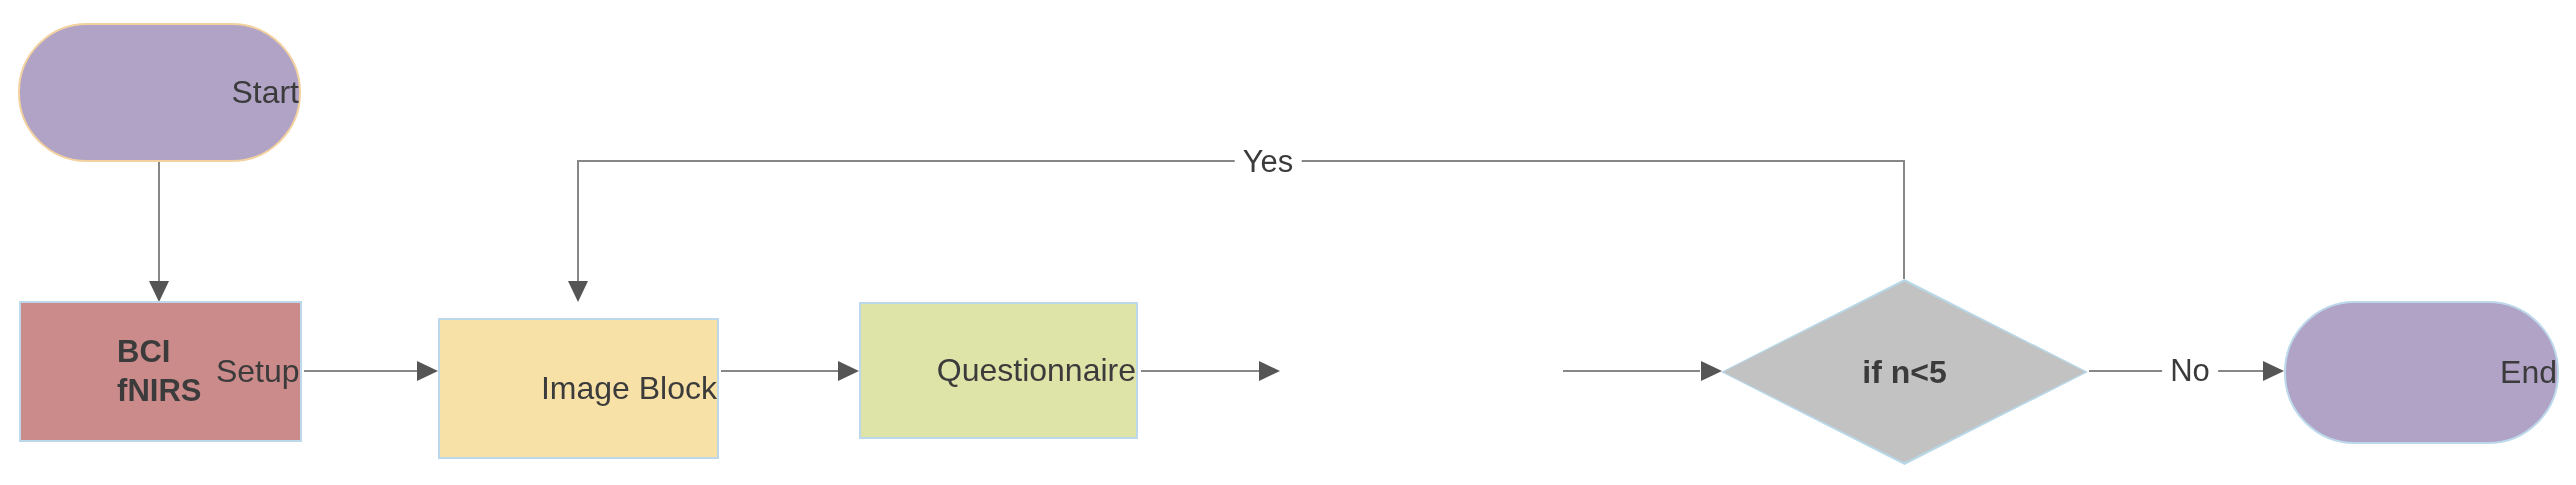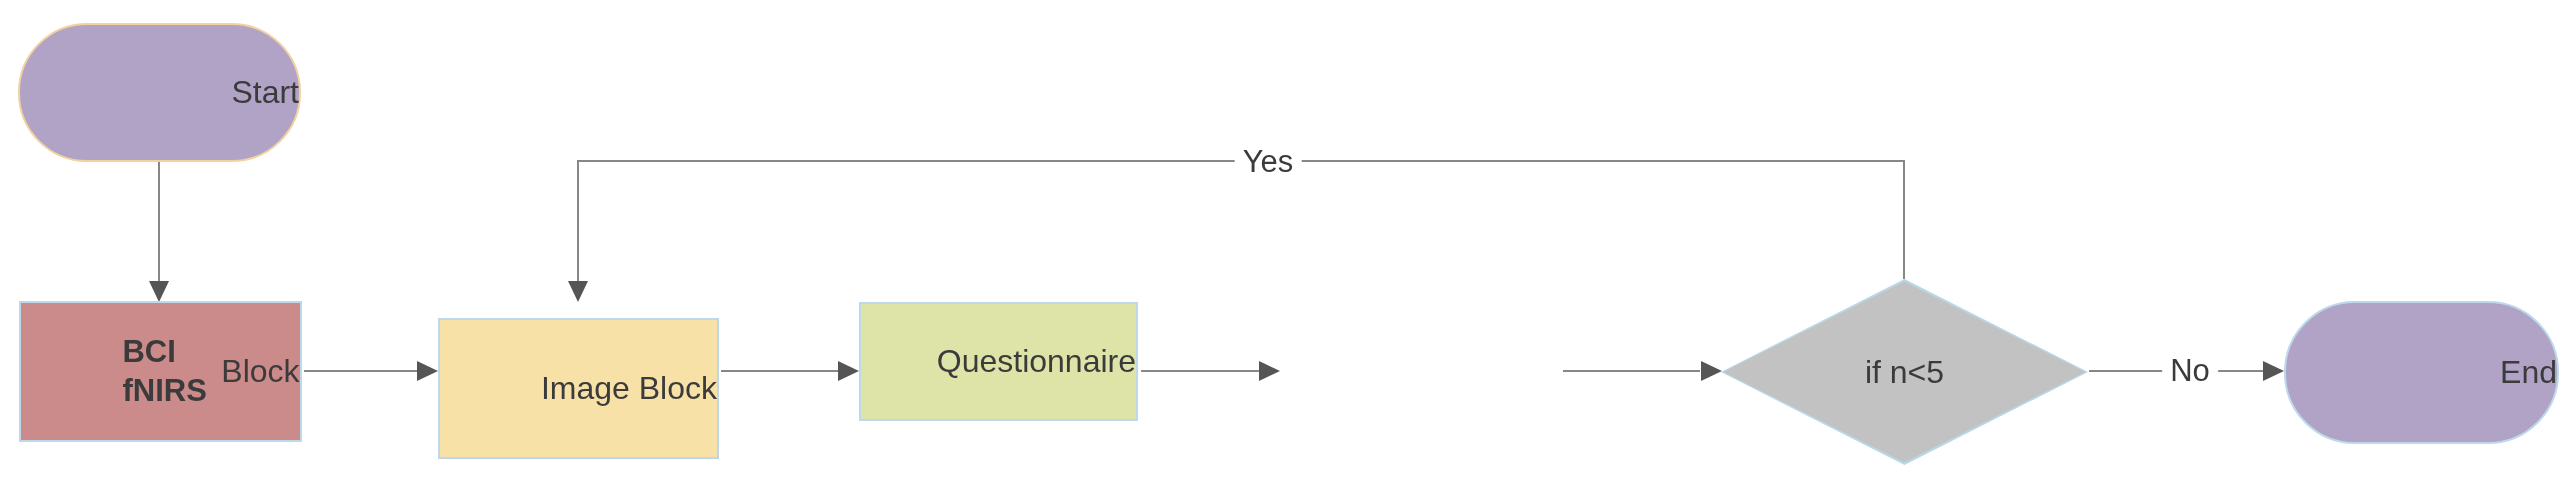--- a/index.html
+++ b/index.html
@@ -31,35 +31,35 @@
     line-height:1.2;
     color:var(--text);
     text-align:center;
   }
   .stadium{ border:2.4px solid; }
   .rect{ border:2.4px solid; }
   .node-start{ left:18px; top:22.6px; width:283px; height:139px; border-radius:69px; }
   .node-setup{ left:18.6px; top:301px; width:283px; height:141px; gap:14.5px; }
   .setup-bold{ font-weight:bold; font-size:31px; white-space:pre-line; text-align:left; line-height:1.25; }
   .node-image{ left:438px; top:302px; width:281px; height:141px;margin-top:16px; }
-  .node-quest{ left:859px; top:302px; width:279px; height:119px; }
+  .node-quest{ left:859px; top:302px; width:279px; height:137px; }
   .node-distract{ left:1280px; top:301px; width:281px; height:142px; }
   .node-end{ left:2284px; top:301px; width:275px; height:143px; border-radius:71px; }
   
   .diamond-wrap{ position:absolute; left:1721px; top:279px; width:367px; height:186px; }
   .diamond-border, .diamond-fill{
     position:absolute;
     clip-path:polygon(50% 0, 100% 50%, 50% 100%, 0 50%);
   }
   .diamond-border{ left:0; top:0; width:367px; height:186px; }
   .diamond-fill{ left:2.4px; top:2.4px; width:362px; height:181px; }
   .diamond-label{
     position:absolute; left:0; top:0; width:367px; height:186px;
     display:flex; align-items:center; justify-content:center;
-    font-size:32px; color:var(--text);
+    font-size:32px; color:var(--text);font-weight:bold;
   }
   
   .line-h{ position:absolute; height:2.4px; background:var(--edge); }
   .line-v{ position:absolute; width:2.4px; background:var(--edge); }
   .arr-r{ position:absolute; width:0; height:0;
           border-top:10.5px solid transparent; border-bottom:10.5px solid transparent;
           border-left:21px solid var(--arrow); }
   .arr-d{ position:absolute; width:0; height:0;
           border-left:10.5px solid transparent; border-right:10.5px solid transparent;
           border-top:21px solid var(--arrow); }
@@ -103,21 +103,21 @@
   <div class="arr-r" style="left:2263px; top:361px"></div>
   <div class="edge-label" style="left:2190px; top:371px">No</div>
 
   <div class="node stadium node-start" style="background-color: rgb(176, 163, 198); border-color: rgb(243, 210, 160);">
     <span>Start</span>
   </div>
 
   <div class="node rect node-setup" style="background-color: rgb(203, 139, 139); border-color: rgb(188, 216, 234);">
     <span class="setup-bold">BCI
 fNIRS</span>
-    <span>Block</span>
+    <span>Setup</span>
   </div>
 
   <div class="node rect node-image" style="background-color: rgb(248, 225, 167); border-color: rgb(188, 216, 234);">
     <span>Image Block</span>
   </div>
 
   <div class="node rect node-quest" style="background-color: rgb(222, 227, 168); border-color: rgb(188, 216, 234);">
     <span>Questionnaire</span>
   </div>
 

